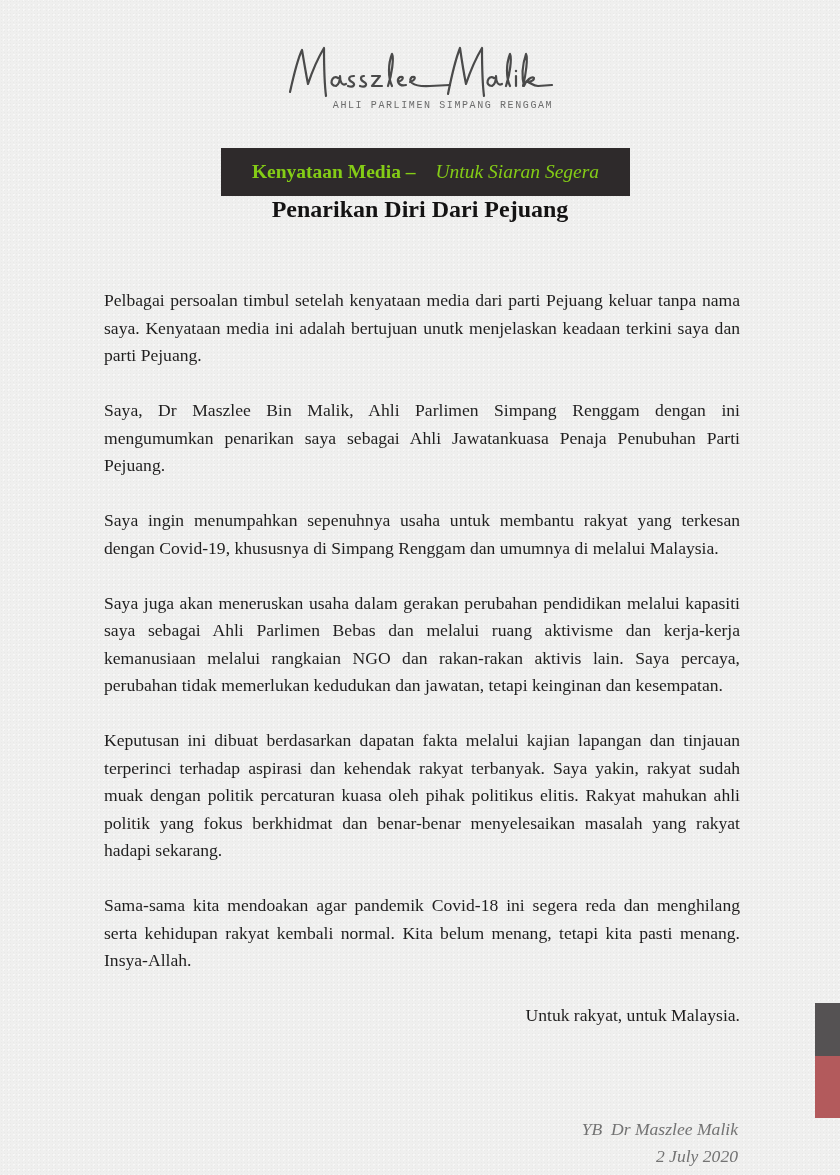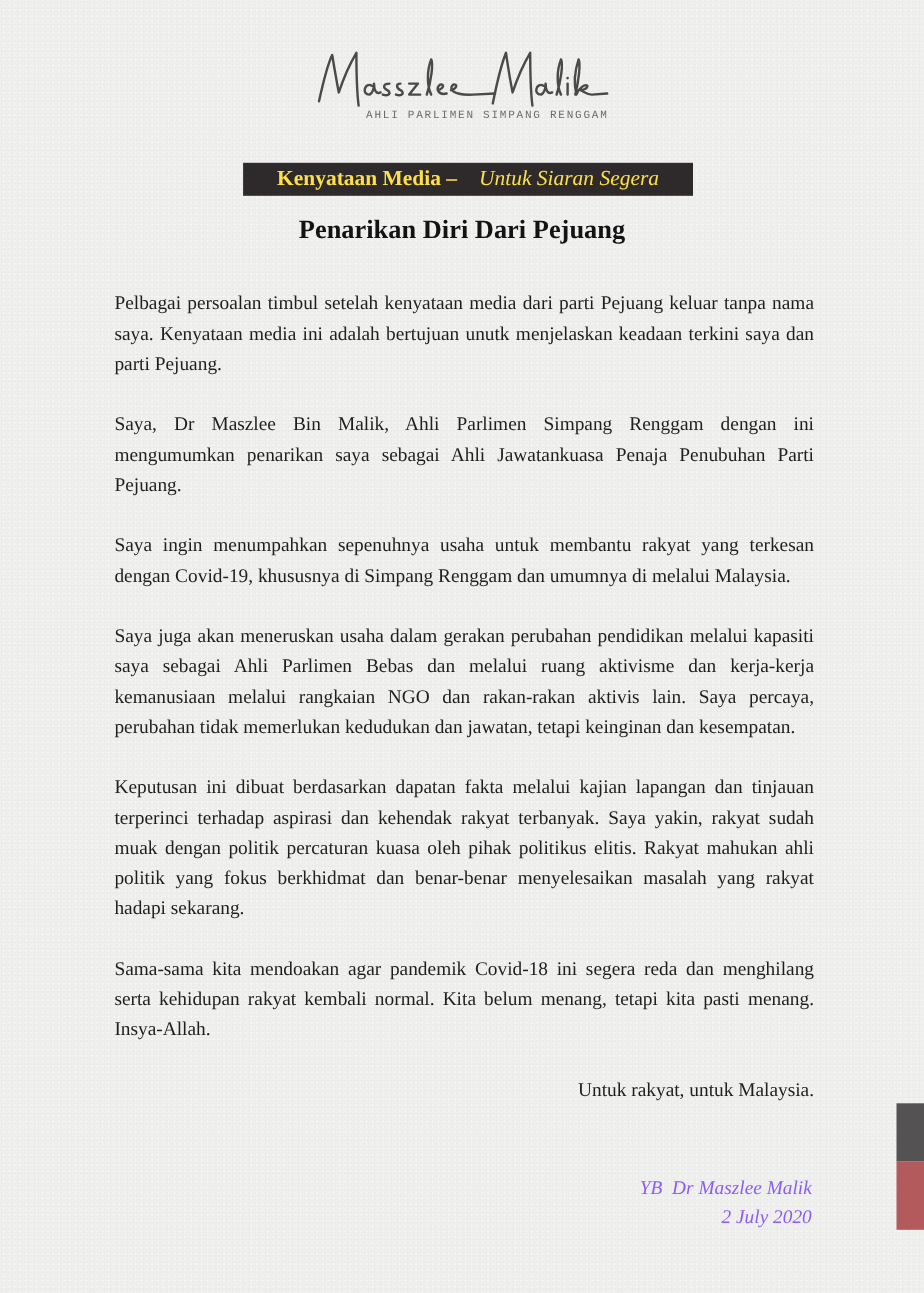--- a/index.html
+++ b/index.html
@@ -46,23 +46,23 @@
       text-transform: uppercase;
       padding-left: 46px;
     }
 
     
     .banner {
       position: absolute;
       left: 221px;
       top: 148px;
       width: 409px;
-      height: 30px;
+      height: 48px;
       background: #2e2a2b;
-      color: #fde047;
+      color: #84cc16;
       display: flex;
       align-items: center;
       justify-content: center;
       font-size: 19.5px;
       white-space: nowrap;
       gap: 6px;
     }
     .banner .bold { font-weight: bold; }
     .banner .ital { font-style: italic; font-weight: normal; margin-left: 14px; }
 
@@ -83,33 +83,34 @@
       left: 104px;
       top: 262px;
       width: 636px;
       font-size: 17.6px;
       line-height: 27.5px;
       color: #1f1e1e;
     }
     .body p {
       text-align: justify;
       margin-bottom: 27.5px;
+      margin-top: 25px;
     }
     .body p.last { text-align: right; }
 
     
     .signature {
       position: absolute;
       right: 102px;
-      top: 1066px;
+      top: 1116px;
       text-align: right;
       font-style: italic;
       font-size: 17.6px;
       line-height: 27px;
-      color: #8b5cf6;
+      color: #737373;
     }
 
     
     .tab-dark {
       position: absolute;
       left: 815px;
       top: 1003px;
       width: 25px;
       height: 53px;
       background: #555253;

